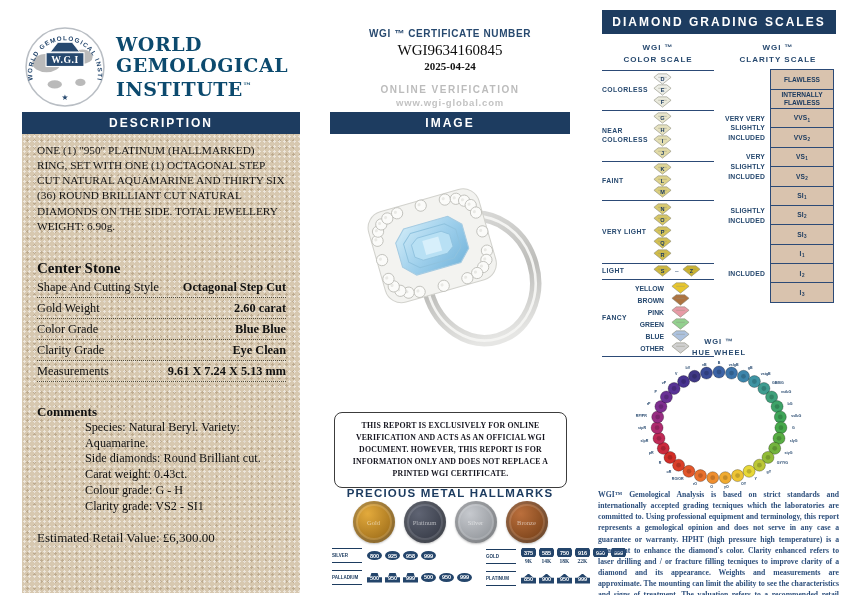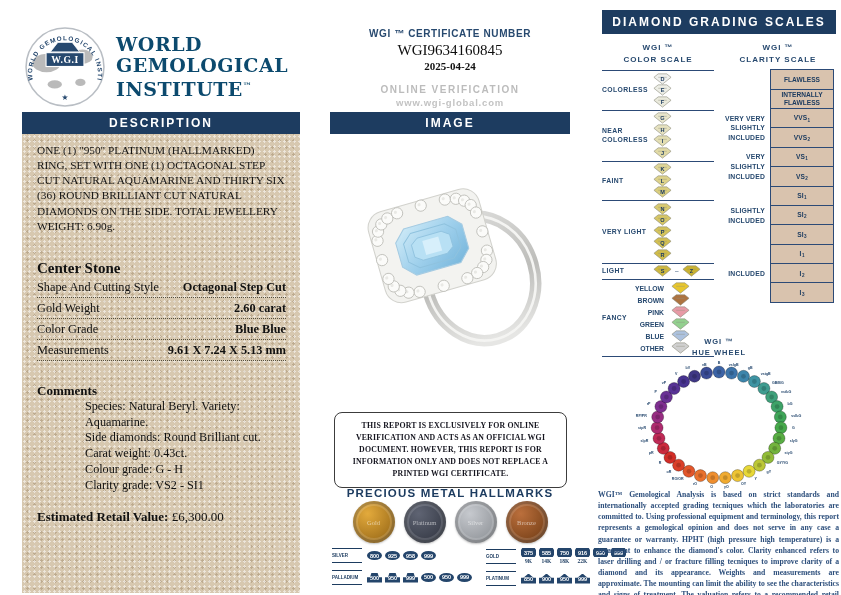--- a/index.html
+++ b/index.html
@@ -28,21 +28,21 @@
   .desc-text { font-size:11.3px; line-height:1.34; color:#141414; }
   .cs-title { margin-top:26px; font-size:15px; font-weight:bold; }
   .cs-row { display:flex; justify-content:space-between; align-items:baseline;
             border-bottom:1px dotted #55503f; padding:3px 0 2px; }
   .cs-label { font-size:12.3px; }
   .cs-value { font-size:12.3px; font-weight:bold; text-align:right; }
   .comments { margin-top:22px; }
   .comments-title { font-size:13px; font-weight:bold; }
   .comment-line { font-size:12.2px; line-height:1.3;margin-left:48px; }
   .retail { margin-top:15px; font-size:13px; }
-  .retail b { font-weight:bold; }
+  .retail b { font-weight:normal; }
 
   
   .mid-top { position:absolute; left:330px; top:28px; width:240px; text-align:center; }
   .cert-label { font-family:"Liberation Sans", sans-serif; font-weight:bold; font-size:10px;
                 color:#27496f; letter-spacing:.6px; }
   .cert-number { font-size:15px; margin-top:3px; color:#0d0d0d; }
   .cert-date { font-size:11px; font-weight:bold; margin-top:1px; }
   .online-verif { margin-top:12px; font-family:"Liberation Sans", sans-serif; font-weight:bold;
                   font-size:10px; letter-spacing:1.5px; color:#bcbcbc; }
   .website { margin-top:2px; font-family:"Liberation Sans", sans-serif; font-weight:bold;
@@ -154,20 +154,24 @@
      <span class="cs-label">Shape And Cutting Style</span>
      <span class="cs-value">Octagonal Step Cut</span>
    </div>
         <div class="cs-row">
      <span class="cs-label">Gold Weight</span>
      <span class="cs-value">2.60 carat</span>
    </div>
         <div class="cs-row">
      <span class="cs-label">Color Grade</span>
      <span class="cs-value">Blue Blue</span>
+   </div>
+        <div class="cs-row">
+     <span class="cs-label">Clarity Grade</span>
+     <span class="cs-value">Eye Clean</span>
    </div>
         <div class="cs-row">
      <span class="cs-label">Measurements</span>
      <span class="cs-value">9.61 X 7.24 X 5.13 mm</span>
    </div>
       </div>
     <div class="comments">
       <div class="comments-title">Comments</div>
       <div id="comment-lines">
           <div class="comment-line">Species: Natural Beryl. Variety: Aquamarine.</div>

